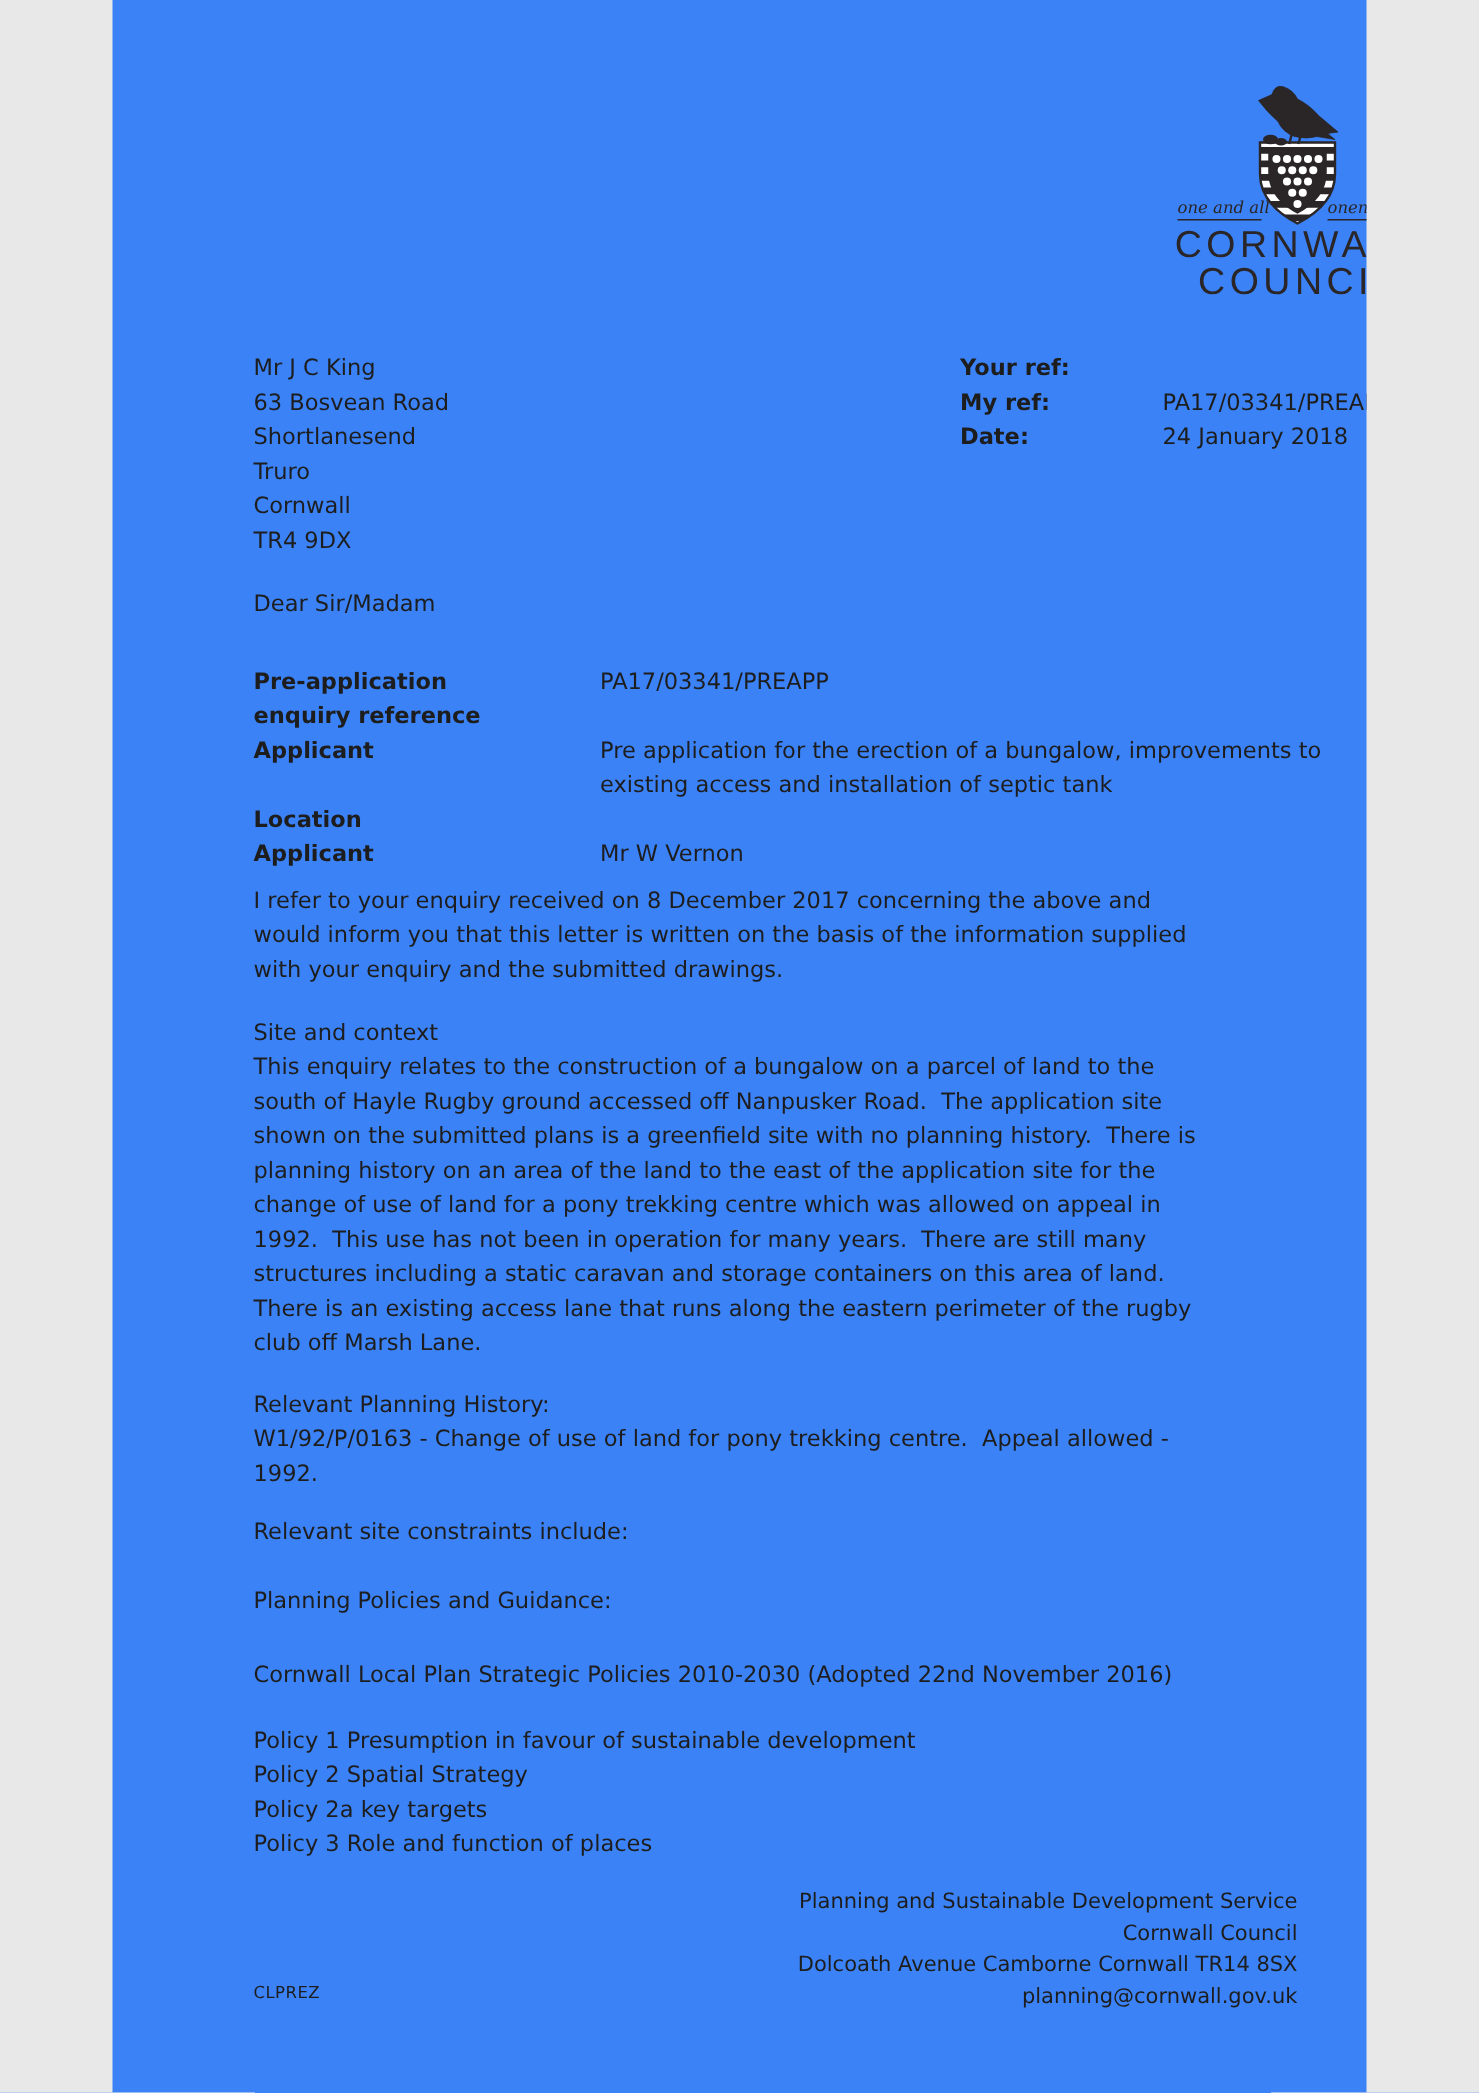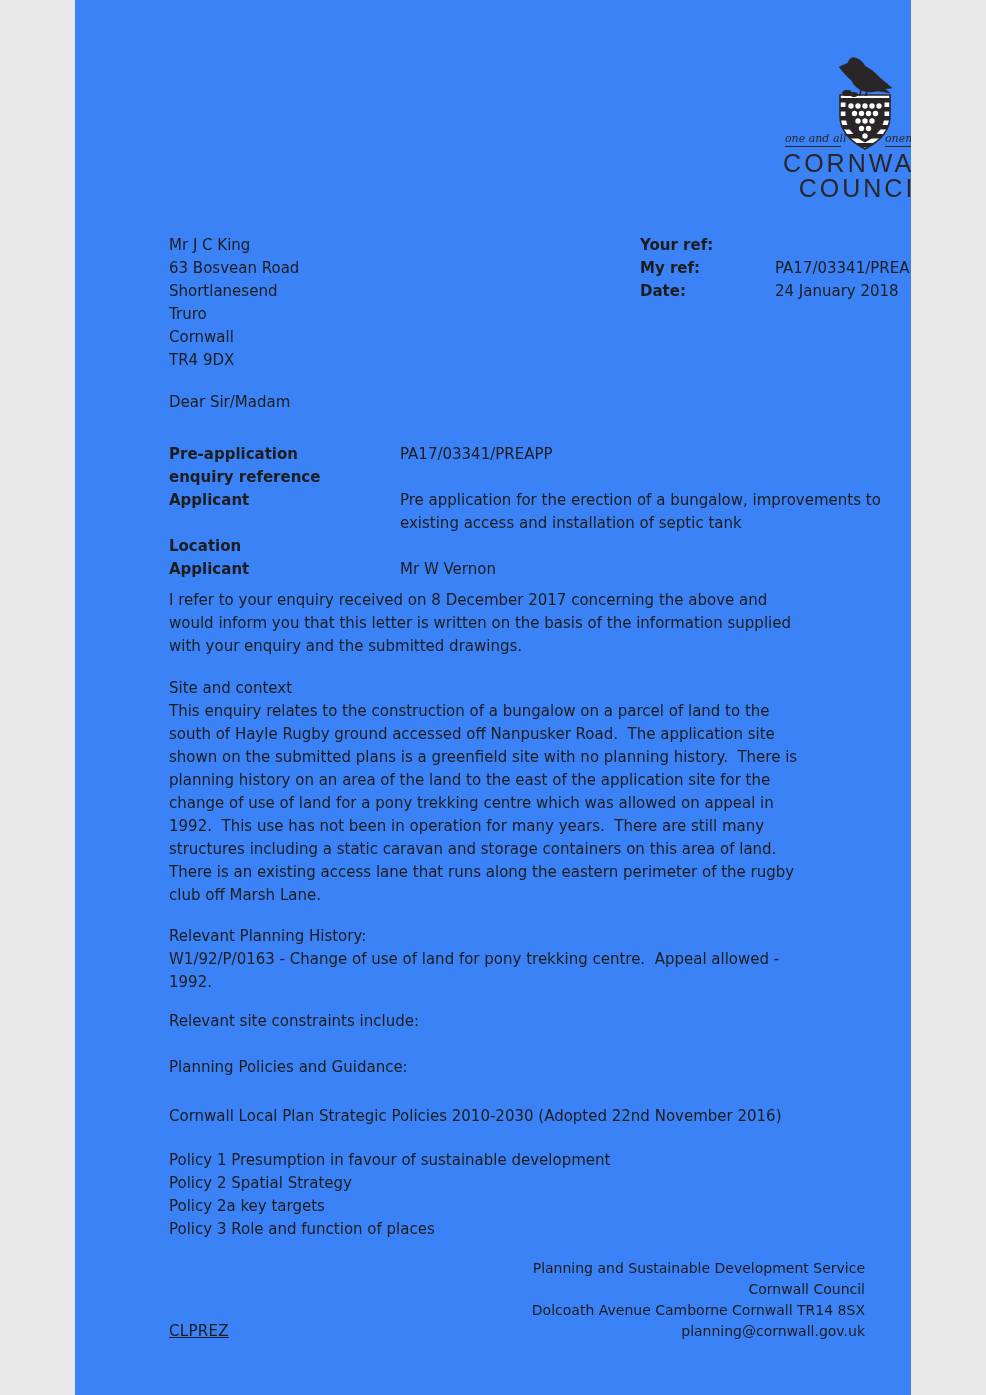--- a/index.html
+++ b/index.html
@@ -48,21 +48,21 @@
   .blk-site{margin-top:19px;}
   .blk-history{margin-top:18px;}
   .blk-constraints{margin-top:16px;}
   .blk-policies-h{margin-top:23px;}
   .blk-localplan{margin-top:26px;}
   .blk-policylist{margin-top:21px;}
 
   
   .footer-right{right:46px;top:1258px;text-align:right;}
   .footer-right .fline{white-space:pre;font-size:14px;line-height:21px;}
-  .doc-code{left:94px;top:1322px;font-size:15px;letter-spacing:0.3px;text-decoration:underline;}
+  .doc-code{left:94px;top:1322px;font-size:11px;letter-spacing:0.3px;}
 </style>
 </head>
 <body>
 
 <div class="page">
 
   <div class="logo">
     <svg width="178" height="100" viewBox="0 0 178 100">
       <defs>
         <pattern id="vairp" width="8" height="9" patternUnits="userSpaceOnUse">

